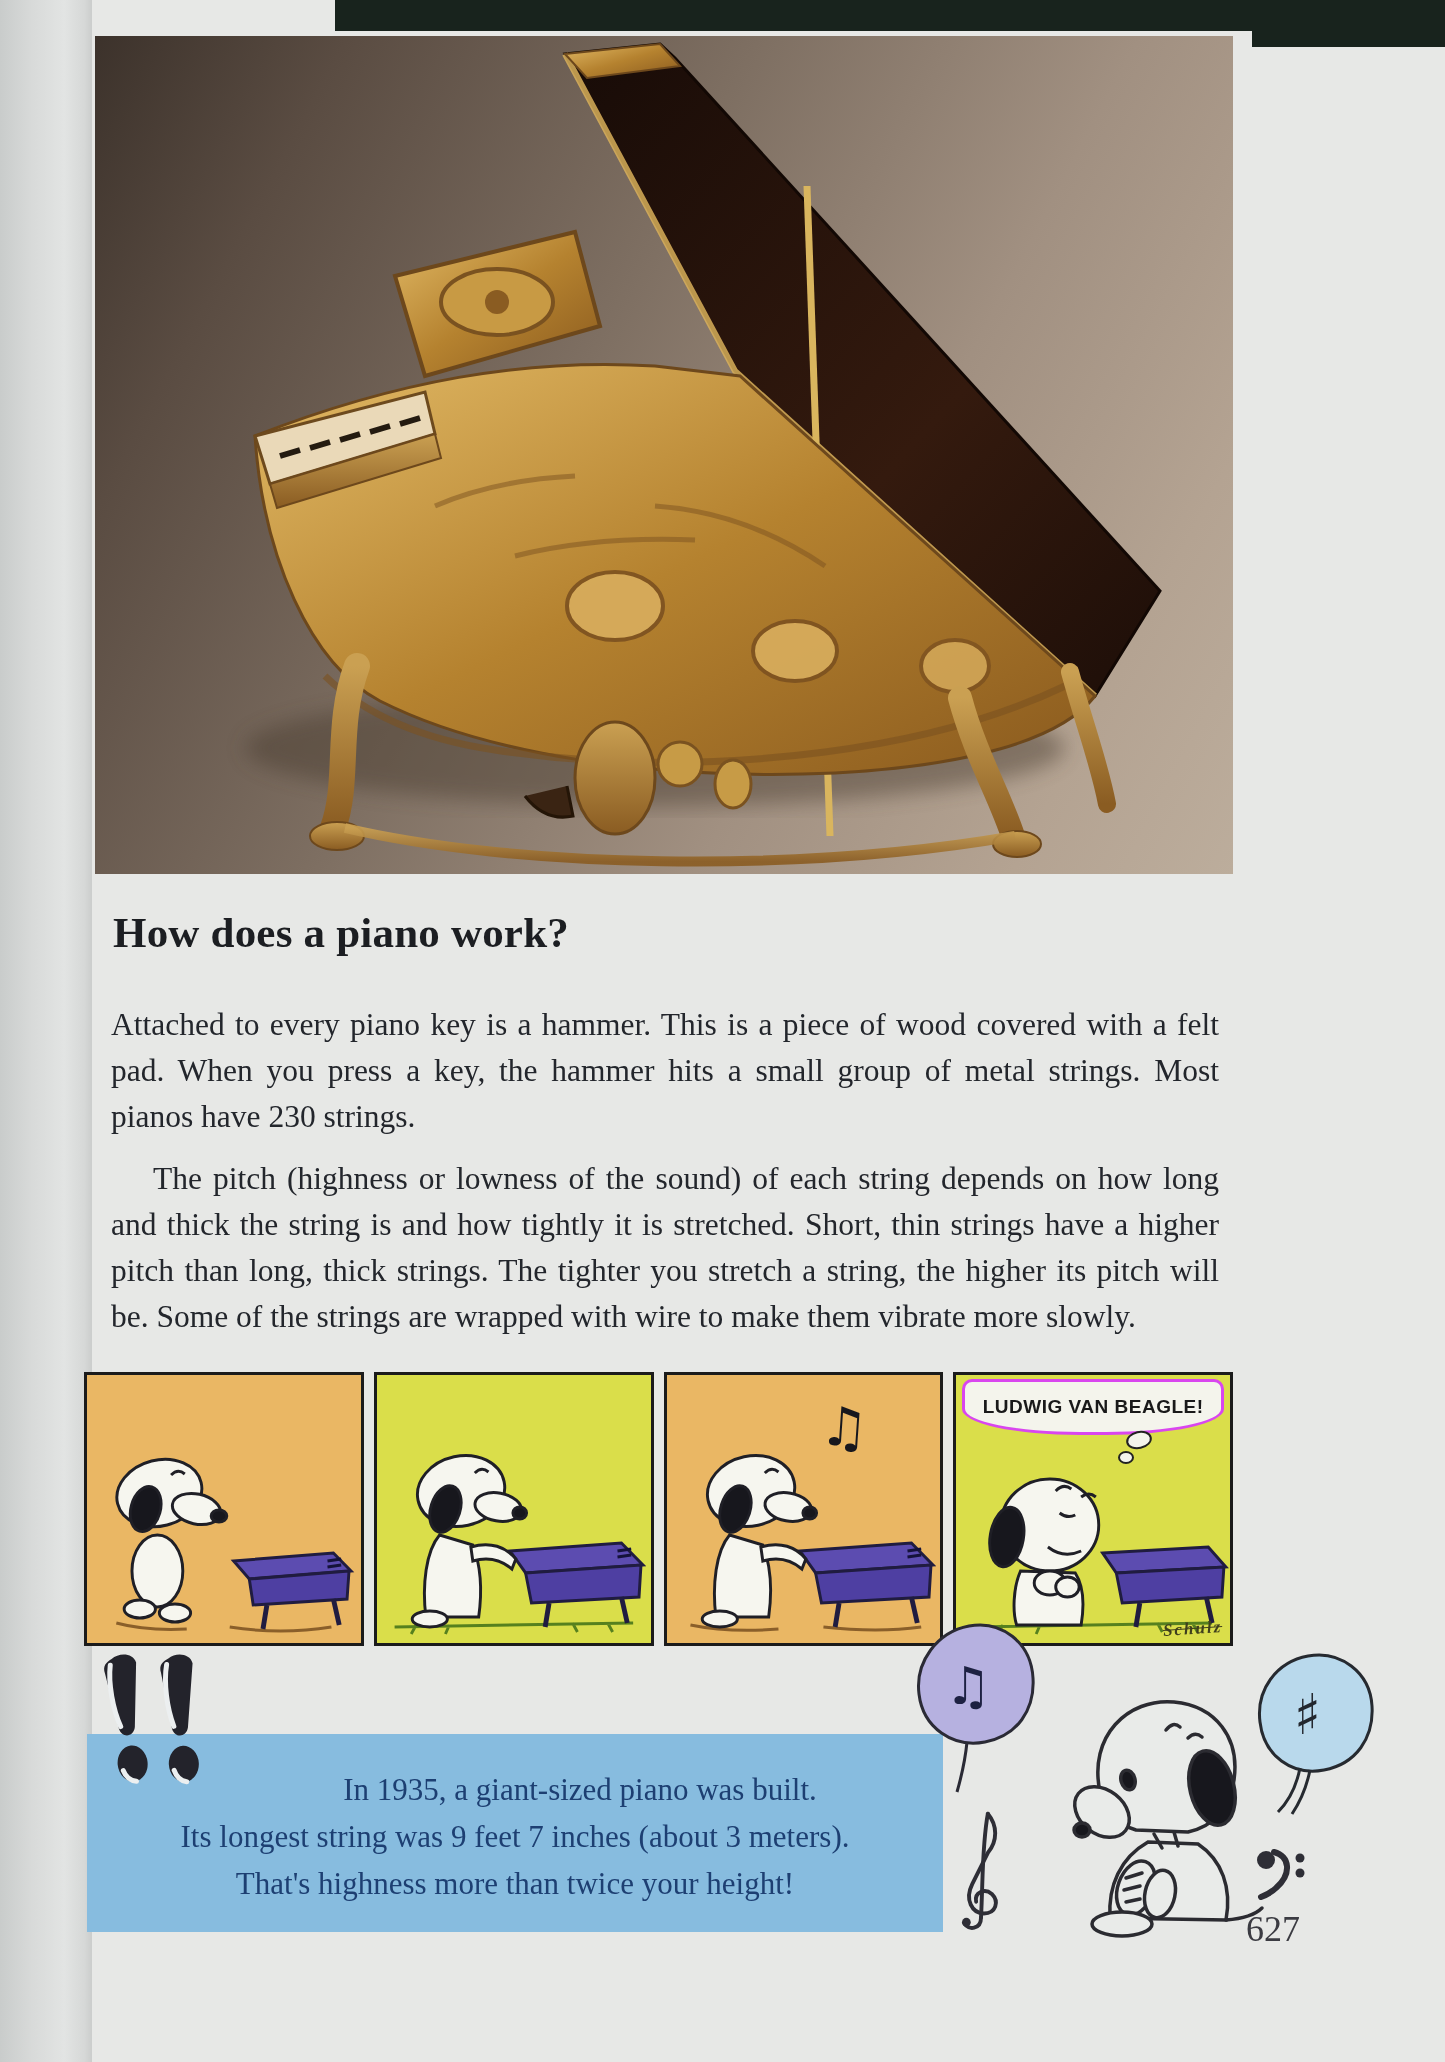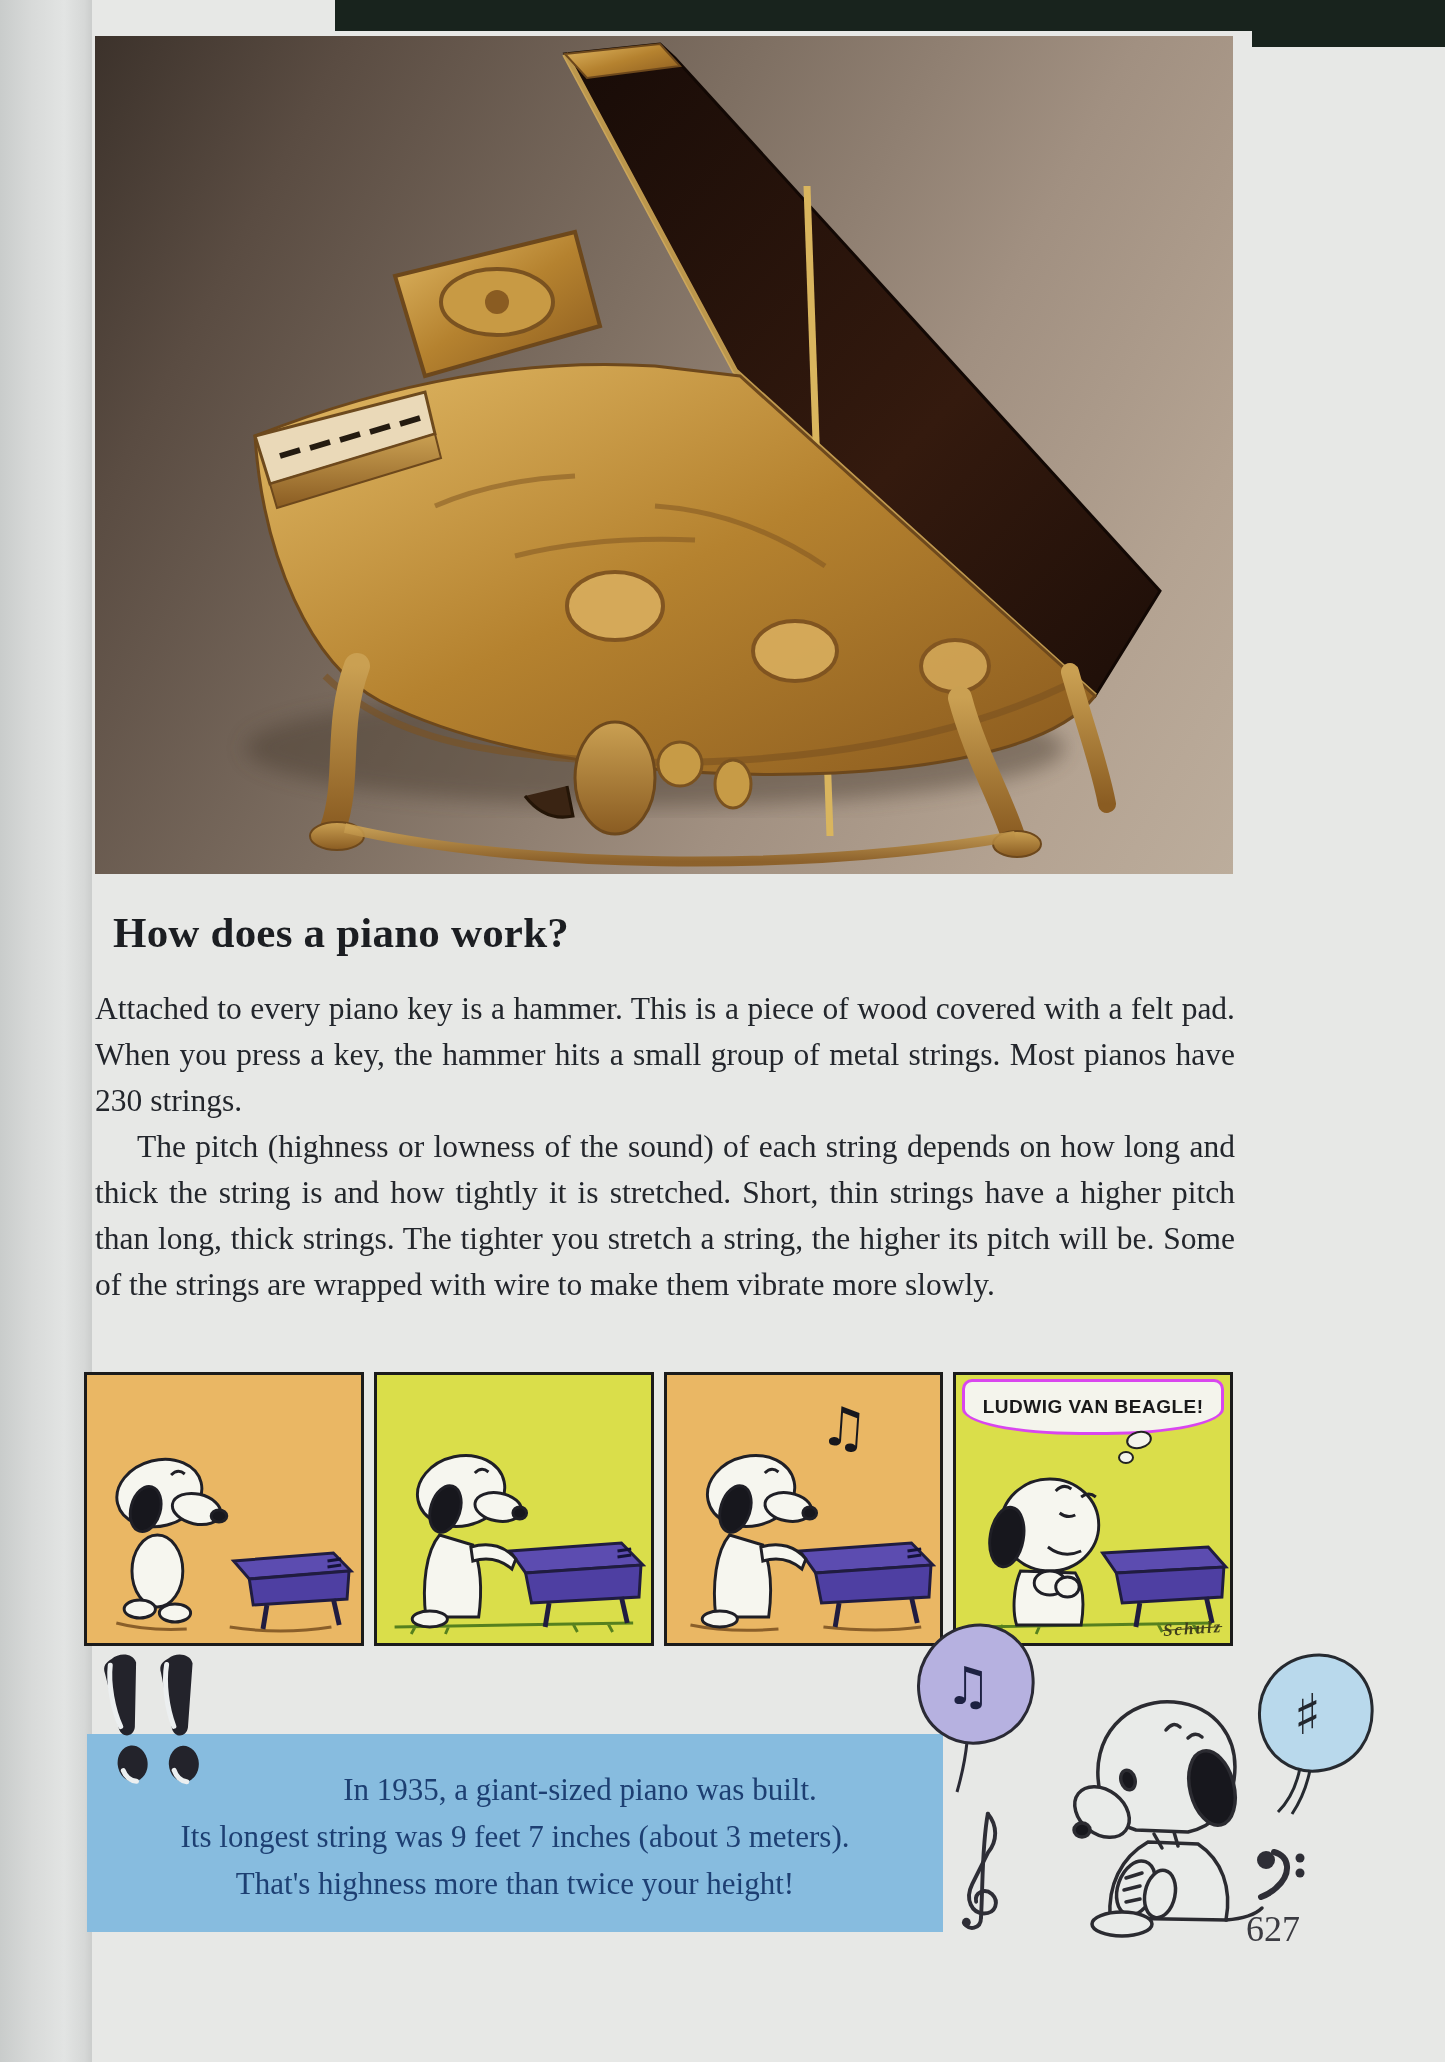--- a/index.html
+++ b/index.html
@@ -11,21 +11,21 @@
   .top-strip-b{position:absolute;left:1252px;top:0;width:193px;height:47px;background:var(--top-strip,#18231d);}
 
   .photo{position:absolute;left:95px;top:36px;width:1138px;height:838px;
     background:linear-gradient(118deg,#3c322b 0%,#5a4c42 16%,#7e6f62 42%,#a19081 66%,#b4a392 86%,#bcad9c 100%);}
   .photo svg{position:absolute;inset:0;}
 
   .heading{position:absolute;left:95px;top:908px;width:1140px;
     font-size:43px;font-weight:700;color:#1c1e22;letter-spacing:.2px;margin-left:18px;}
   .bodytext{position:absolute;left:95px;top:986px;width:1140px;color:var(--text,#23262c);
     font-size:31.5px;line-height:46px;text-align:justify;}
-  .bodytext p{margin:0;}
+  .bodytext p{margin:16px;}
   .bodytext p.indent{text-indent:42px;}
 
   .comic{position:absolute;left:84px;top:1372px;width:1149px;height:274px;display:flex;gap:10px;}
   .panel{position:relative;flex:1;border:3px solid #1b1b1b;box-sizing:border-box;overflow:hidden;}
   .panel svg{position:absolute;inset:0;width:100%;height:100%;}
   .panel.orange{background:var(--comic-orange,#eab764);}
   .panel.green{background:var(--comic-green,#dade4a);}
   .floating-note{position:absolute;left:56%;top:8%;font-size:54px;color:#17171d;
     font-family:"DejaVu Sans",sans-serif;transform:rotate(4deg);}
   .balloon{position:absolute;left:6px;right:6px;top:4px;height:50px;background:#f4f4ec;

